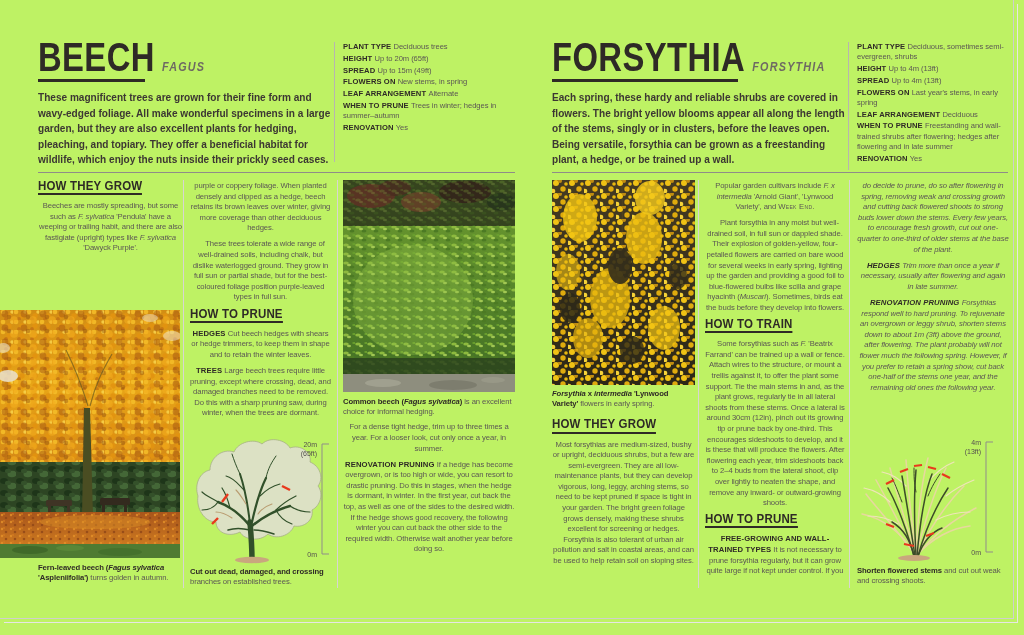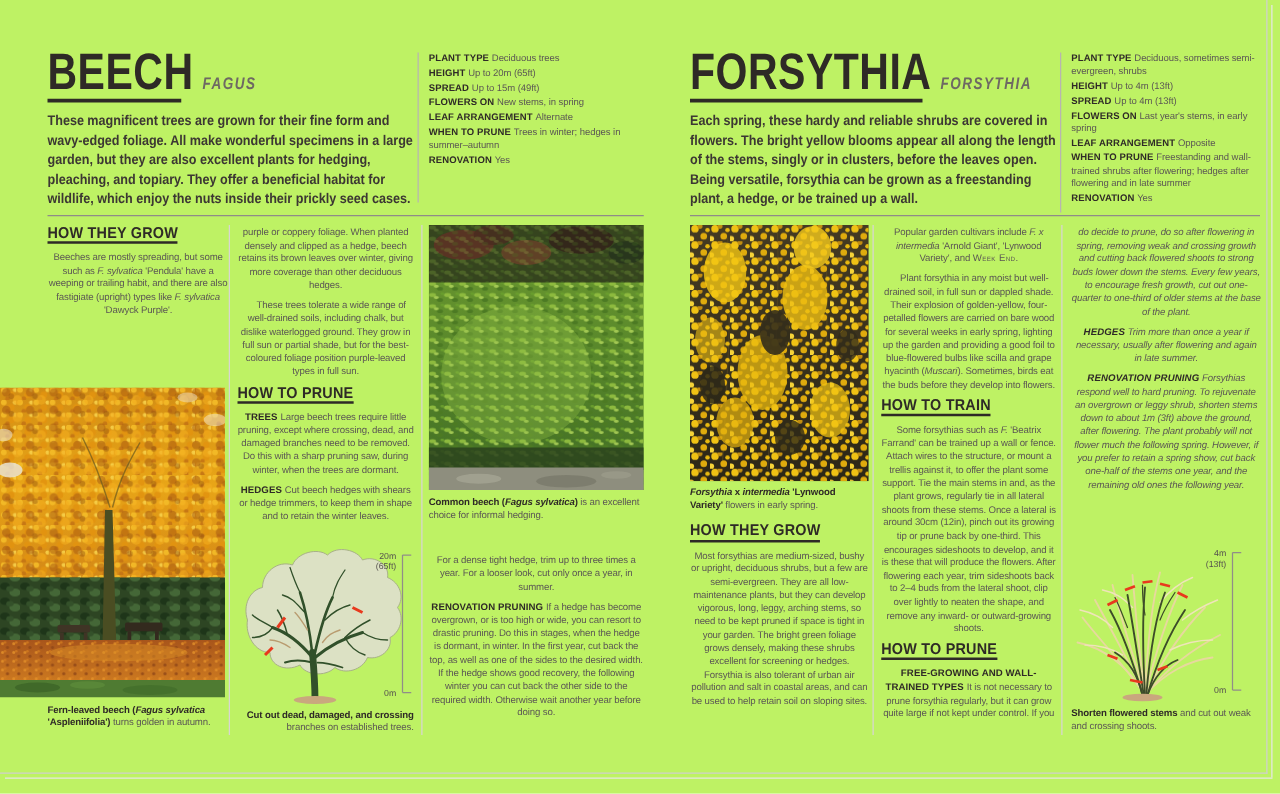--- a/index.html
+++ b/index.html
@@ -139,22 +139,22 @@
     <ellipse cx="30" cy="240" rx="18" ry="4" fill="#3c6527" opacity=".8"></ellipse>
     <ellipse cx="120" cy="242" rx="22" ry="4" fill="#426e2a" opacity=".7"></ellipse>
     <ellipse cx="70" cy="238" rx="14" ry="3" fill="#60903c" opacity=".6"></ellipse>
   </svg>
   <div class="abs caption" style="left:38px;top:563px;width:148px;"><span class="rt-b">Fern-leaved beech (</span><span class="rt-bi">Fagus sylvatica</span><span class="rt-b"> 'Aspleniifolia')</span><span class="rt-r"> turns golden in autumn.</span></div>
 
   <div class="abs col body-text" style="left:190px;top:181px;width:141px;">
     <p><span class="rt-r">purple or coppery foliage. When planted densely and clipped as a hedge, beech retains its brown leaves over winter, giving more coverage than other deciduous hedges.</span></p>
     <p class="ind"><span class="rt-r">These trees tolerate a wide range of well-drained soils, including chalk, but dislike waterlogged ground. They grow in full sun or partial shade, but for the best-coloured foliage position purple-leaved types in full sun.</span></p>
     <div class="h2wrap"><span class="h2">HOW TO PRUNE</span></div>
+    <p><span class="rt-lead">HEDGES </span><span class="rt-r">Cut beech hedges with shears or hedge trimmers, to keep them in shape and to retain the winter leaves.</span></p>
     <p><span class="rt-lead">TREES </span><span class="rt-r">Large beech trees require little pruning, except where crossing, dead, and damaged branches need to be removed. Do this with a sharp pruning saw, during winter, when the trees are dormant.</span></p>
-    <p><span class="rt-lead">HEDGES </span><span class="rt-r">Cut beech hedges with shears or hedge trimmers, to keep them in shape and to retain the winter leaves.</span></p>
   </div>
 
   <svg class="abs" style="left:188px;top:434px;" width="152" height="130" viewBox="0 0 152 130" role="img">
     <path d="M10,62 C6,50 12,38 22,36 C22,24 34,14 46,18 C50,8 66,4 74,10 C82,2 98,6 102,14
              C112,10 124,18 122,28 C132,32 136,44 130,52 C136,60 132,72 124,76 C126,86 116,94 106,92
              C102,102 88,106 80,100 C72,108 56,106 52,98 C40,104 28,98 28,88 C16,88 8,74 10,62 Z" fill="#dce1c4" stroke="#a8b089" stroke-width=".8"></path>
     <g stroke="#31502a" fill="none" stroke-linecap="round">
       <path d="M64,126 C64,112 63,100 62,88" stroke-width="5.5"></path>
       <path d="M62,92 C52,80 42,72 30,68" stroke-width="2.4"></path>
       <path d="M42,74 C40,66 38,60 34,54" stroke-width="1.2"></path>
@@ -186,21 +186,21 @@
     <ellipse cx="64" cy="126" rx="17" ry="3.2" fill="#c9a77e"></ellipse>
     <g stroke="#908d89" stroke-width="1">
       <line x1="134" y1="10" x2="134" y2="120"></line>
         <line x1="134" y1="10" x2="141" y2="10"></line>
         <line x1="134" y1="120" x2="141" y2="120"></line>
     </g>
     <text x="129" y="13" text-anchor="end" font-size="7" fill="#55514e">20m</text>
     <text x="129" y="21.5" text-anchor="end" font-size="7" fill="#55514e">(65ft)</text>
     <text x="129" y="122.5" text-anchor="end" font-size="7" fill="#55514e">0m</text>
   </svg>
-  <div class="abs caption" style="left:190px;top:567px;width:141px;text-align:right;"><span class="rt-b">Cut out dead, damaged, and crossing</span><span class="rt-r"> branches on established trees.</span></div>
+  <div class="abs caption" style="left:190px;top:567px;width:141px;"><span class="rt-b">Cut out dead, damaged, and crossing</span><span class="rt-r"> branches on established trees.</span></div>
 
   <svg class="abs" style="left:343px;top:180px;" width="172" height="212" viewBox="0 0 172 212" role="img">
     <defs>
       <linearGradient id="g3" x1="0" y1="0" x2="0" y2="1">
         <stop offset="0" stop-color="#6f9c30"></stop>
           <stop offset=".55" stop-color="#55842a"></stop>
           <stop offset="1" stop-color="#3f6b24"></stop>
       </linearGradient>
       <pattern id="pl2" width="12" height="9" patternUnits="userSpaceOnUse">
         <ellipse cx="3" cy="2" rx="2.8" ry="1.6" fill="#8dba3e"></ellipse>
@@ -219,38 +219,38 @@
     <ellipse cx="158" cy="22" rx="14" ry="9" fill="#27351c" opacity=".9"></ellipse>
     <ellipse cx="52" cy="8" rx="16" ry="8" fill="#4a2c1f" opacity=".8"></ellipse>
     <rect x="0" y="0" width="172" height="46" fill="url(#pl2)" opacity=".25"></rect>
     <rect x="0" y="178" width="172" height="18" fill="#2b431d" opacity=".85"></rect>
     <rect x="0" y="194" width="172" height="18" fill="#8e8e7e"></rect>
     <ellipse cx="40" cy="203" rx="18" ry="4" fill="#a5a593" opacity=".8"></ellipse>
     <ellipse cx="110" cy="205" rx="24" ry="5" fill="#79796a" opacity=".8"></ellipse>
     <ellipse cx="150" cy="200" rx="12" ry="3" fill="#9d9d8c" opacity=".7"></ellipse>
   </svg>
   <div class="abs col body-text" style="left:343px;top:397px;width:172px;">
-    <div class="caption" style="margin-bottom:26px;"><span class="rt-b">Common beech (</span><span class="rt-bi">Fagus sylvatica</span><span class="rt-b">)</span><span class="rt-r"> is an excellent choice for informal hedging.</span></div>
+    <div class="caption" style="margin-bottom:5px;"><span class="rt-b">Common beech (</span><span class="rt-bi">Fagus sylvatica</span><span class="rt-b">)</span><span class="rt-r"> is an excellent choice for informal hedging.</span></div>
     <p><span class="rt-r">For a dense tight hedge, trim up to three times a year. For a looser look, cut only once a year, in summer.</span></p>
     <p><span class="rt-lead">RENOVATION PRUNING </span><span class="rt-r">If a hedge has become overgrown, or is too high or wide, you can resort to drastic pruning. Do this in stages, when the hedge is dormant, in winter. In the first year, cut back the top, as well as one of the sides to the desired width. If the hedge shows good recovery, the following winter you can cut back the other side to the required width. Otherwise wait another year before doing so.</span></p>
   </div>
 
   <div class="abs title-row" style="left:552px;top:34px;">
     <span class="title-main">FORSYTHIA</span><span class="title-latin">FORSYTHIA</span>
   </div>
   <div class="abs title-underline" style="left:552px;top:79px;width:186px;"></div>
   <div class="abs intro" style="left:552px;top:90px;width:326px;">Each spring, these hardy and reliable shrubs are covered in flowers. The bright yellow blooms appear all along the length of the stems, singly or in clusters, before the leaves open. Being versatile, forsythia can be grown as a freestanding plant, a hedge, or be trained up a wall.</div>
 
   <div class="abs vrule" style="left:848px;top:42px;height:128px;"></div>
   <div class="abs facts" style="left:857px;top:42px;width:152px;">
     <div class="row"><span class="rt-lead">PLANT TYPE </span><span class="rt-r">Deciduous, sometimes semi-evergreen, shrubs</span></div>
     <div class="row"><span class="rt-lead">HEIGHT </span><span class="rt-r">Up to 4m (13ft)</span></div>
     <div class="row"><span class="rt-lead">SPREAD </span><span class="rt-r">Up to 4m (13ft)</span></div>
     <div class="row"><span class="rt-lead">FLOWERS ON </span><span class="rt-r">Last year's stems, in early spring</span></div>
-    <div class="row"><span class="rt-lead">LEAF ARRANGEMENT </span><span class="rt-r">Opposite</span></div>
+    <div class="row"><span class="rt-lead">LEAF ARRANGEMENT </span><span class="rt-r">Deciduous</span></div>
     <div class="row"><span class="rt-lead">WHEN TO PRUNE </span><span class="rt-r">Freestanding and wall-trained shrubs after flowering; hedges after flowering and in late summer</span></div>
     <div class="row"><span class="rt-lead">RENOVATION </span><span class="rt-r">Yes</span></div>
   </div>
 
   <div class="abs hrule" style="left:552px;top:172px;width:456px;"></div>
 
   <div class="abs colrule" style="left:698px;top:180px;height:408px;"></div>
   <div class="abs colrule" style="left:849px;top:180px;height:408px;"></div>
 
   <svg class="abs" style="left:552px;top:180px;" width="143" height="205" viewBox="0 0 143 205" role="img">

